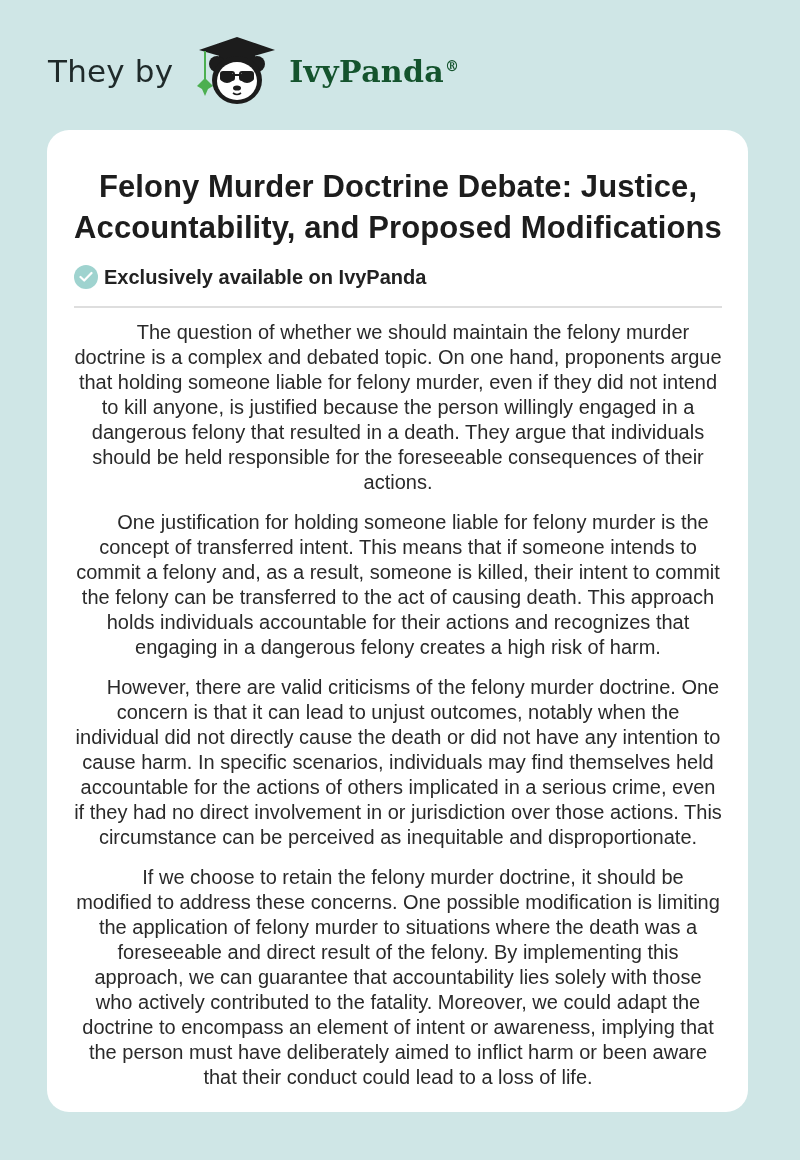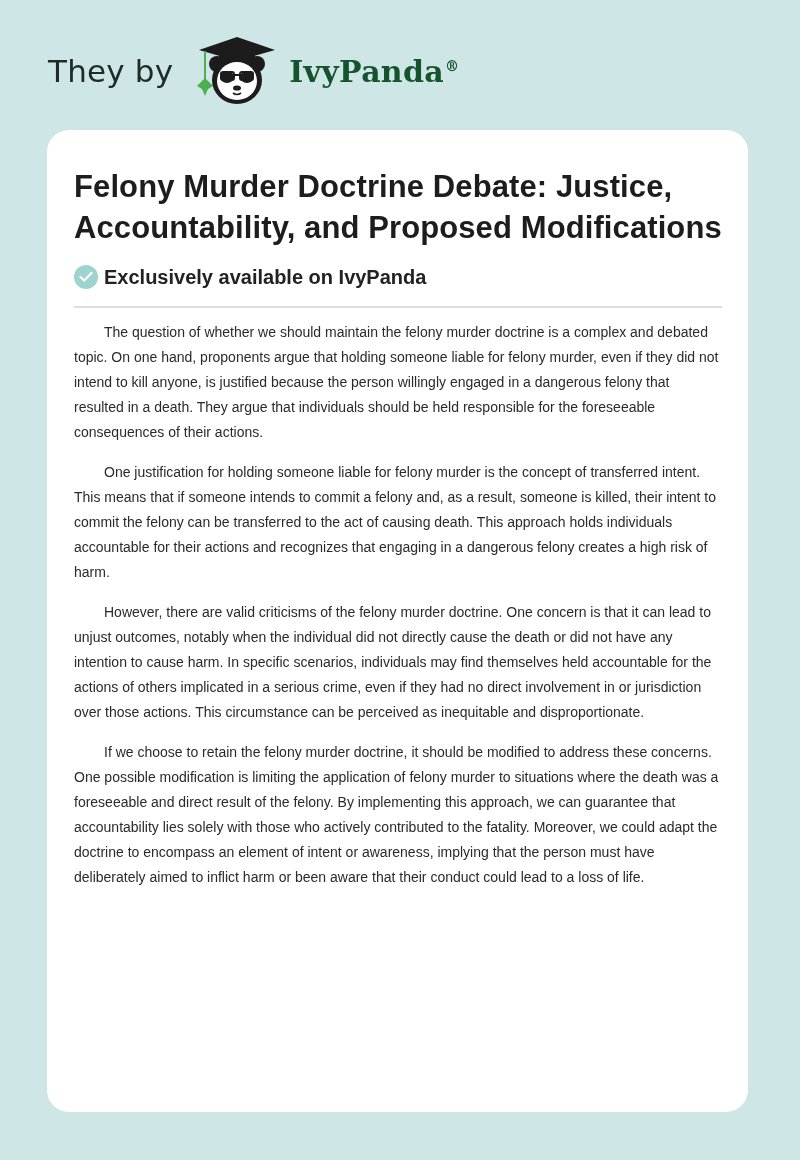--- a/index.html
+++ b/index.html
@@ -24,37 +24,37 @@
     .brand {
       font-family: "DejaVu Serif", serif;
       font-weight: bold; font-size: 30px; color: #14532d;
       margin-left: 6px; letter-spacing: 0.3px;
     }
     .brand sup { font-size: 14px; vertical-align: super; margin-left: 1px; }
     .card {
       position: absolute; left: 47px; top: 130px;
       width: 701px; height: 982px;
       background: #ffffff; border-radius: 22px;
-      box-sizing: border-box; padding: 36px 26px 0 27px;
+      box-sizing: border-box; padding: 36px 26px 0 27px; text-align: center;
     }
     .title {
       font-family: "Liberation Sans", sans-serif;
       font-weight: bold; font-size: 31px; line-height: 41px;
       color: #1d1d1d; margin: 0 0 16px 0; letter-spacing: 0.1px;
     }
     .badge { display: flex; align-items: center; height: 26px; }
     .badge-icon {
       width: 24px; height: 24px; border-radius: 50%;
       background: #9fd3cf; position: relative; margin-right: 6px;
     }
     .badge-icon svg { position: absolute; left: 5px; top: 6px; }
     .badge-text { font-weight: bold; font-size: 20px; color: #222; }
     .divider { height: 2px; background: #dedede; margin: 16px 0 12px 0; }
     .body p {
-      font-size: 14px; line-height: 25px; color: #2a2a2a;
+      font-size: 20px; line-height: 25px; color: #2a2a2a;
       margin: 0 0 15px 0; text-indent: 30px;
     }
   </style>
 </head>
 <body>
 
 <div class="header">
   <span class="essay-by">They by</span>
   <span style="display:flex;align-items:center;">
     <svg class="logo-icon" viewBox="0 0 92 74">

